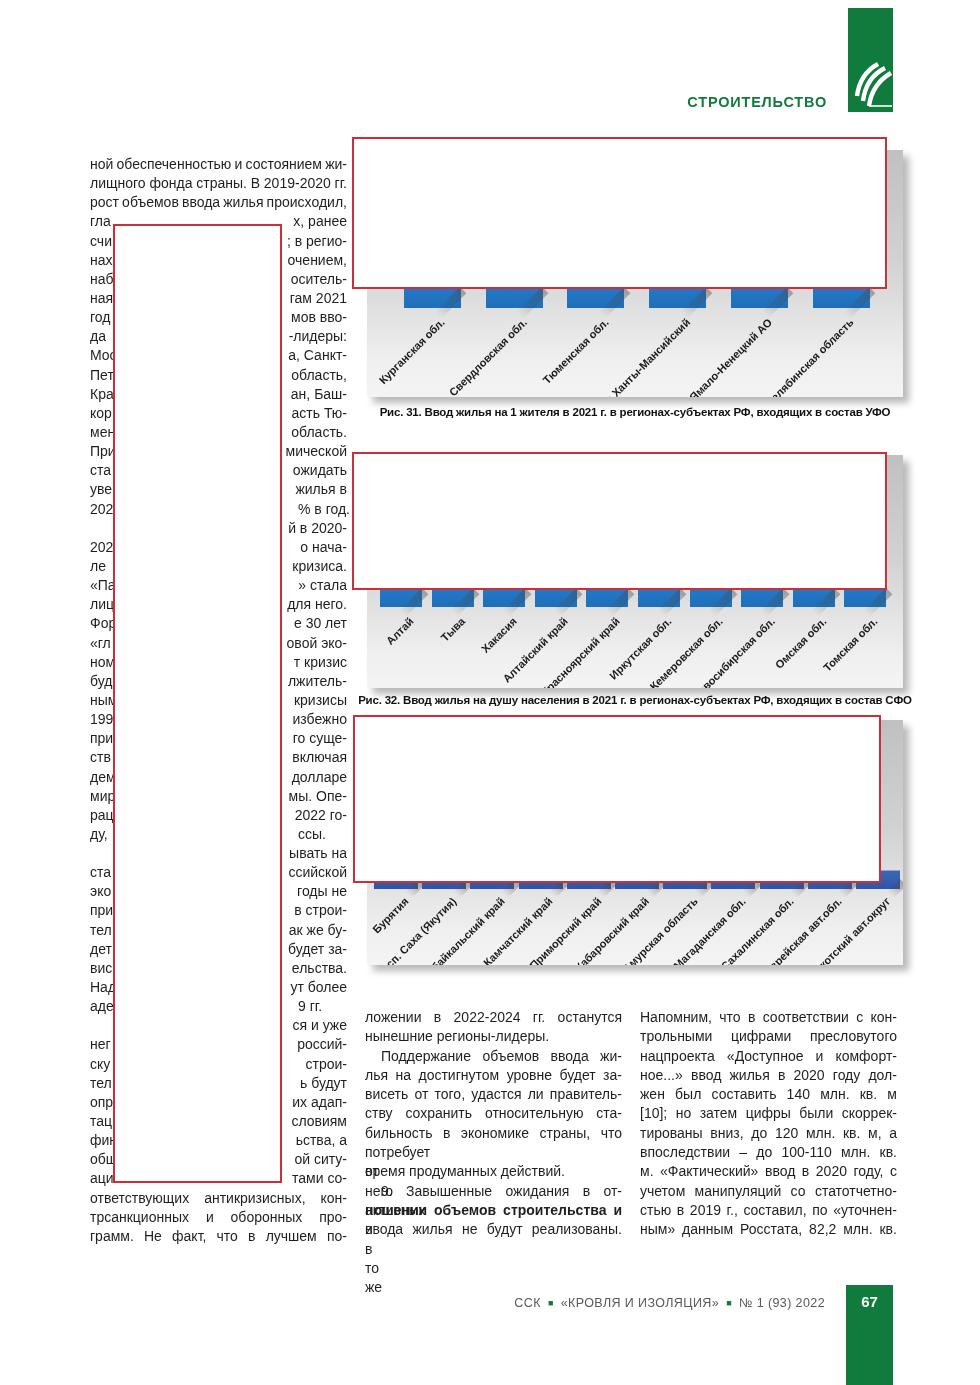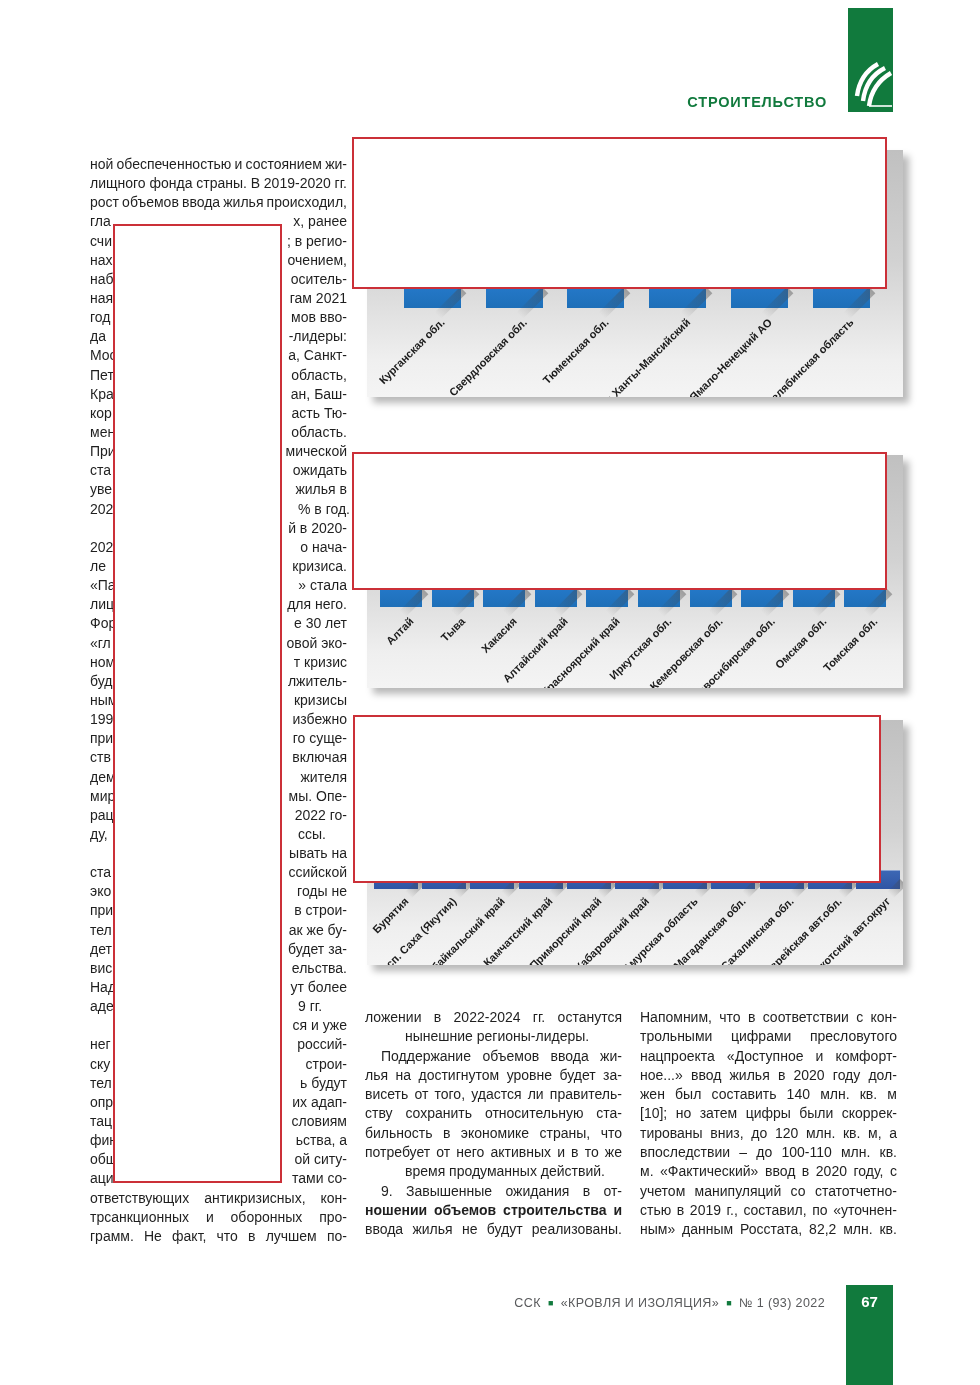--- a/index.html
+++ b/index.html
@@ -9,21 +9,21 @@
   
   .brand{position:absolute;top:94px;right:153px;font-size:14.5px;font-weight:bold;
          letter-spacing:.8px;color:#117a3d;}
   .logo{position:absolute;left:848px;top:8px;width:45px;height:104px;}
 
   
   .col{position:absolute;font-size:14px;z-index:2;}
   .tl{white-space:nowrap;}
   .jflex{display:flex;justify-content:space-between;}
   .jflex.ind{padding-left:16px;}
-  .nj{text-align:left;margin-left:40px;}
+  .nj{text-align:left;}
   .flexline{display:flex;justify-content:space-between;}
   .endline{position:relative;}
   .endline .rfrag{position:absolute;left:208px;}
 
   
   .panel{position:absolute;width:536px;z-index:1;overflow:hidden;
          background:linear-gradient(180deg,#c0c0c0 0%,#d2d2d2 45%,#efefef 85%,#f4f4f4 100%);
          box-shadow:6px 6px 7px rgba(0,0,0,.28);}
   .bar{position:absolute;background:linear-gradient(180deg,#4f9cda 0%,#2478c8 45%,#1e6fb8 100%);
        box-shadow:inset 0 1px 0 rgba(255,255,255,.4);}
@@ -122,20 +122,22 @@
         <span class="xl" style="right: 163.6px; top: 175px;">Магаданская обл.</span>
         <div class="bar thin" style="left: 392.6px; top: 150px; width: 44px; height: 19px;"></div>
         <span class="xl" style="right: 115.4px; top: 175px;">Сахалинская обл.</span>
         <div class="bar thin" style="left: 440.8px; top: 150px; width: 44px; height: 19px;"></div>
         <span class="xl" style="right: 67.2px; top: 175px;">Еврейская авт.обл.</span>
         <div class="bar thin" style="left: 489px; top: 150px; width: 44px; height: 19px;"></div>
         <span class="xl" style="right: 19px; top: 175px;">Чукотский авт.округ</span>
       </div>
     </div>
 
+  <div class="caption" id="cap31" style="top:406px">Рис. 31. Ввод жилья на 1 жителя в 2021 г. в регионах-субъектах РФ, входящих в состав УФО</div>
+  <div class="caption" id="cap32" style="top:694px">Рис. 32. Ввод жилья на душу населения в 2021 г. в регионах-субъектах РФ, входящих в состав СФО</div>
 
   <div class="col" id="colLeft" style="left:90px;top:155px;width:257px;">
       <div class="tl jflex" style="height: 19.15px; line-height: 19.15px;">
         <span>ной</span>
         <span>обеспеченностью</span>
         <span>и</span>
         <span>состоянием</span>
         <span>жи-</span>
       </div>
       <div class="tl jflex" style="height: 19.15px; line-height: 19.15px;">
@@ -264,21 +266,21 @@
       <div class="tl flexline" style="height: 19.15px; line-height: 19.15px;">
         <span class="lfrag">при</span>
         <span class="rfrag">го суще-</span>
       </div>
       <div class="tl flexline" style="height: 19.15px; line-height: 19.15px;">
         <span class="lfrag">ств</span>
         <span class="rfrag">включая</span>
       </div>
       <div class="tl flexline" style="height: 19.15px; line-height: 19.15px;">
         <span class="lfrag">дем</span>
-        <span class="rfrag">жителя</span>
+        <span class="rfrag">долларе</span>
       </div>
       <div class="tl flexline" style="height: 19.15px; line-height: 19.15px;">
         <span class="lfrag">мир</span>
         <span class="rfrag">мы. Опе-</span>
       </div>
       <div class="tl flexline" style="height: 19.15px; line-height: 19.15px;">
         <span class="lfrag">рац</span>
         <span class="rfrag">2022 го-</span>
       </div>
       <div class="tl flexline endline" style="height: 19.15px; line-height: 19.15px;">
@@ -415,21 +417,21 @@
         <span>относительную</span>
         <span>ста-</span>
       </div>
       <div class="tl jflex" style="height: 19.3px; line-height: 19.3px;">
         <span>бильность</span>
         <span>в</span>
         <span>экономике</span>
         <span>страны,</span>
         <span>что</span>
       </div>
-      <div class="tl jflex" style="height: 19.3px; line-height: 19.3px;">
+      <div class="tl jflex" style="height: 19.3px; line-height: 19.3px; flex-direction: column;">
         <span>потребует</span>
         <span>от</span>
         <span>него</span>
         <span>активных</span>
         <span>и</span>
         <span>в</span>
         <span>то</span>
         <span>же</span>
       </div>
       <div class="tl nj" style="height: 19.3px; line-height: 19.3px;">время продуманных действий.</div>

